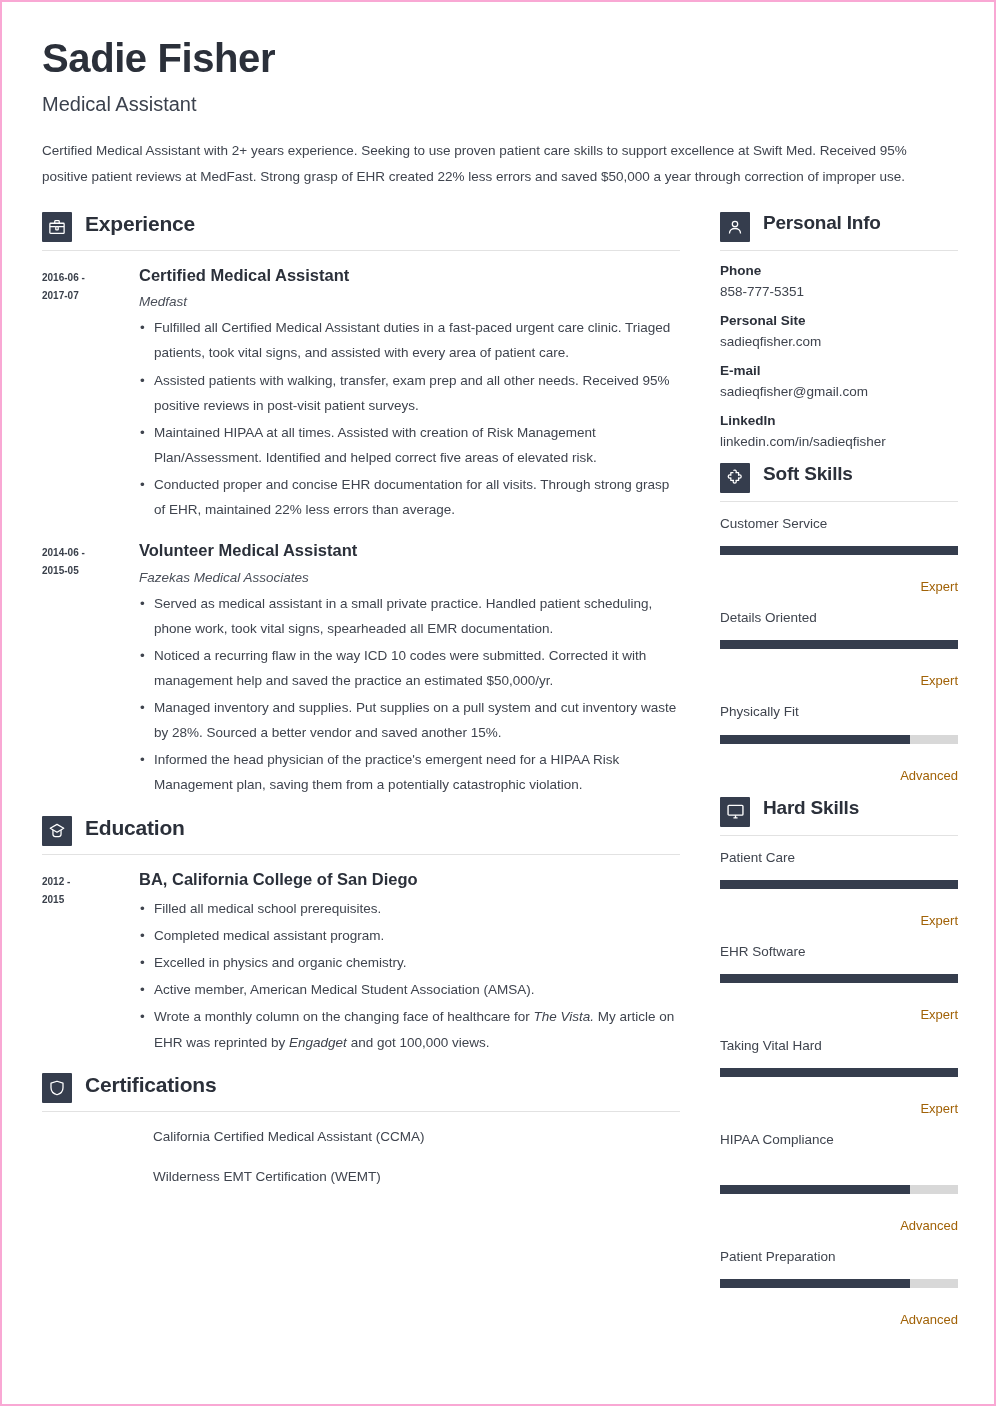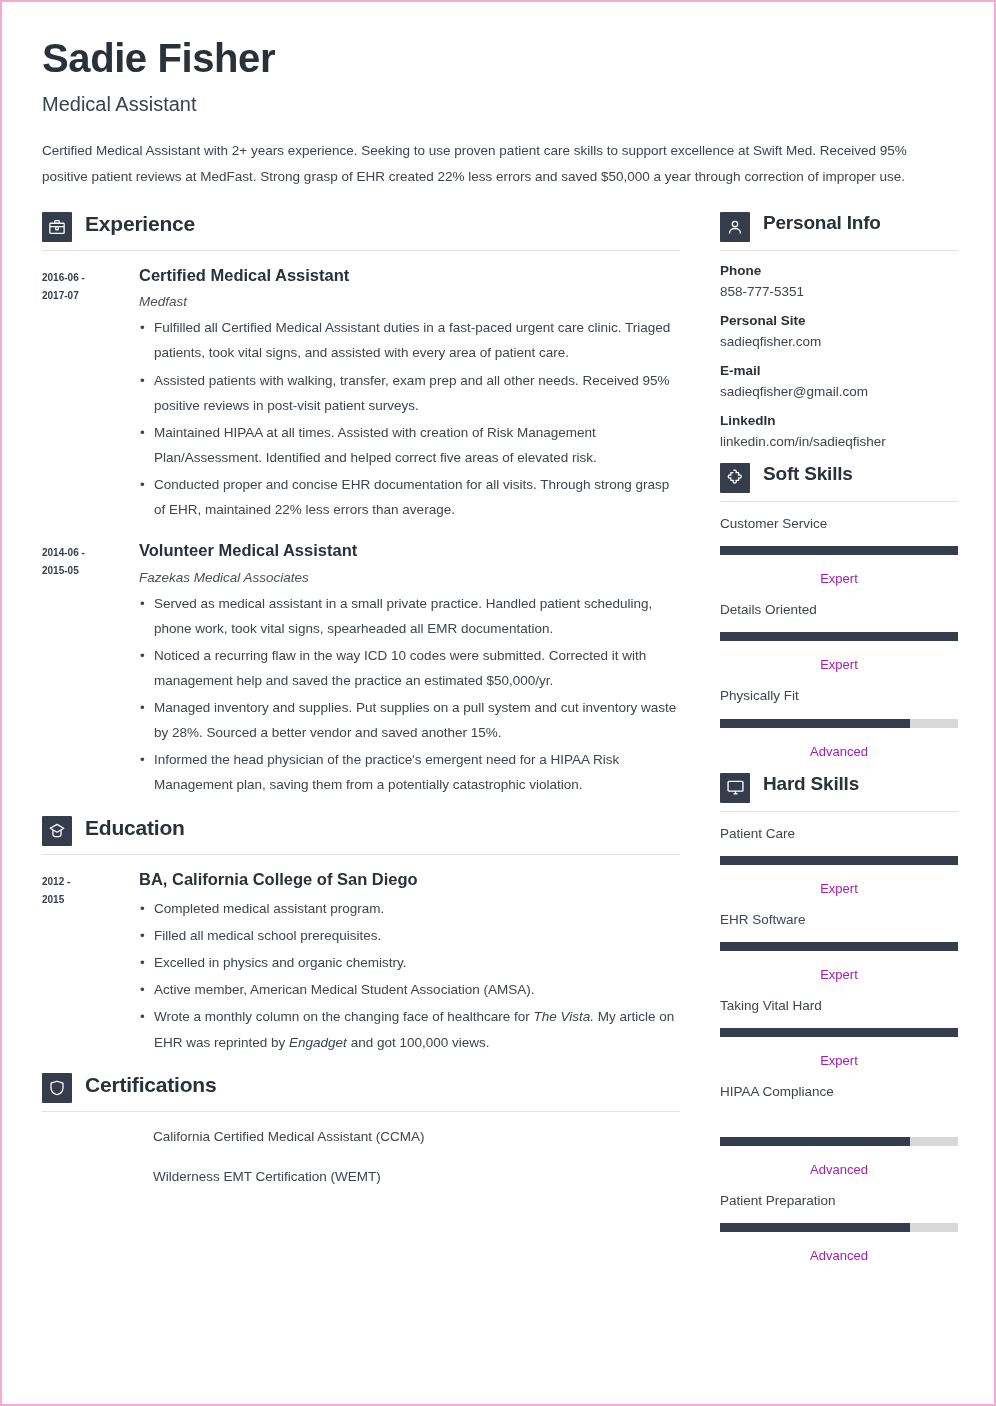--- a/index.html
+++ b/index.html
@@ -158,23 +158,23 @@
     background: #d8d8d8;
     margin-top: 12px;
     position: relative;
   }
   .skill-fill {
     height: 100%;
     background: #353d4d;
   }
   .skill-level {
     font-size: 13px;
-    color: #a21caf;
-    text-align: center;
-    margin-top: 16px;
+    color: #a16207;
+    text-align: right;
+    margin-top: 24px;
   }
   .skill.gap .skill-bar { margin-top: 34px; }
 
   
   .pi-item { margin-bottom: 14px; }
   .pi-label {
     font-size: 13.5px;
     font-weight: bold;
     color: #2b303a;
   }
@@ -254,22 +254,22 @@
             </span>
             <span class="sec-title">Education</span>
           </div>
           <div class="sec-rule"></div>
 
           <div class="entry">
             <div class="entry-dates">2012 -<br>2015</div>
             <div class="entry-main">
               <div class="entry-title">BA, California College of San Diego</div>
               <ul class="bullets">
+                <li>Filled all medical school prerequisites.</li>
                 <li>Completed medical assistant program.</li>
-                <li>Filled all medical school prerequisites.</li>
                 <li>Excelled in physics and organic chemistry.</li>
                 <li>Active member, American Medical Student Association (AMSA).</li>
                 <li>Wrote a monthly column on the changing face of healthcare for <i>The Vista.</i> My article on EHR was reprinted by <i>Engadget</i> and got 100,000 views.</li>
               </ul>
             </div>
           </div>
         </div>
 
         <div class="section">
           <div class="section-head">

